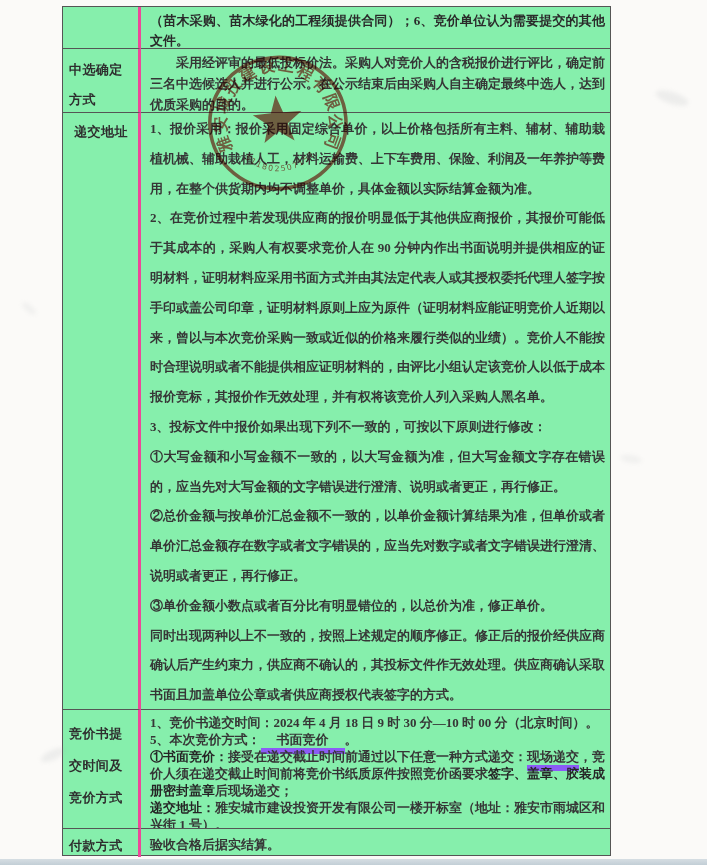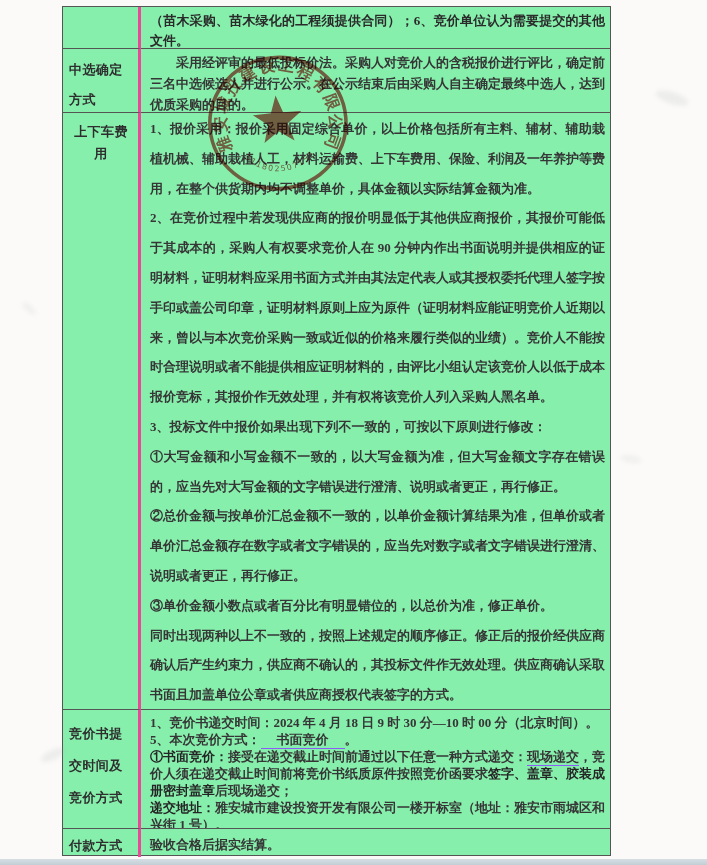--- a/index.html
+++ b/index.html
@@ -37,21 +37,21 @@
     font-weight:bold;
   }
   .content p{margin:0;}
   .r1{font-weight:bold;color:#2a2a2a;line-height:20px;padding-top:4px;}
   .r2{line-height:21px;}
   .r2 p{text-indent:26px;}
   .r3{line-height:29.8px;padding-top:1px;}
   .r4{line-height:17px;padding-top:4px;}
   .r5{line-height:20px;padding-top:6px;}
   b.hv{color:#252525;}
-  .ul{border-bottom:1px solid #8b5cf6;padding-bottom:1px;}
+  .ul{border-bottom:6px solid #8b5cf6;padding-bottom:1px;}
   .ul.blank{padding:0 16px 1px 16px;}
   
   .stamp{
     position:absolute;left:198px;top:50px;width:160px;height:148px;
     opacity:.82;mix-blend-mode:multiply;
     transform:rotate(-5deg);
     pointer-events:none;
   }
   
   .band{
@@ -75,21 +75,21 @@
     <div class="cell first content r1">
       <div class="l1">（苗木采购、苗木绿化的工程须提供合同）；6、竞价单位认为需要提交的其他文件。</div>
 
     </div>
 
     <div class="cell lab label">中选确定方式</div>
     <div class="cell content r2">
       <p>采用经评审的最低投标价法。采购人对竞价人的含税报价进行评比，确定前三名中选候选人并进行公示。在公示结束后由采购人自主确定最终中选人，达到优质采购的目的。</p>
     </div>
 
-    <div class="cell lab label center">上下车费用</div>
+    <div class="cell lab label center">递交地址</div>
     <div class="cell content r3">
       <p>1、报价采用：报价采用固定综合单价，以上价格包括所有主料、辅材、辅助栽植机械、辅助栽植人工，材料运输费、上下车费用、保险、利润及一年养护等费用，在整个供货期内均不调整单价，具体金额以实际结算金额为准。</p>
       <p>2、在竞价过程中若发现供应商的报价明显低于其他供应商报价，其报价可能低于其成本的，采购人有权要求竞价人在 90 分钟内作出书面说明并提供相应的证明材料，证明材料应采用书面方式并由其法定代表人或其授权委托代理人签字按手印或盖公司印章，证明材料原则上应为原件（证明材料应能证明竞价人近期以来，曾以与本次竞价采购一致或近似的价格来履行类似的业绩）。竞价人不能按时合理说明或者不能提供相应证明材料的，由评比小组认定该竞价人以低于成本报价竞标，其报价作无效处理，并有权将该竞价人列入采购人黑名单。</p>
       <p>3、投标文件中报价如果出现下列不一致的，可按以下原则进行修改：</p>
       <p>①大写金额和小写金额不一致的，以大写金额为准，但大写金额文字存在错误的，应当先对大写金额的文字错误进行澄清、说明或者更正，再行修正。</p>
       <p>②总价金额与按单价汇总金额不一致的，以单价金额计算结果为准，但单价或者单价汇总金额存在数字或者文字错误的，应当先对数字或者文字错误进行澄清、说明或者更正，再行修正。</p>
       <p>③单价金额小数点或者百分比有明显错位的，以总价为准，修正单价。</p>
       <p>同时出现两种以上不一致的，按照上述规定的顺序修正。修正后的报价经供应商确认后产生约束力，供应商不确认的，其投标文件作无效处理。供应商确认采取书面且加盖单位公章或者供应商授权代表签字的方式。</p>
     </div>
 

